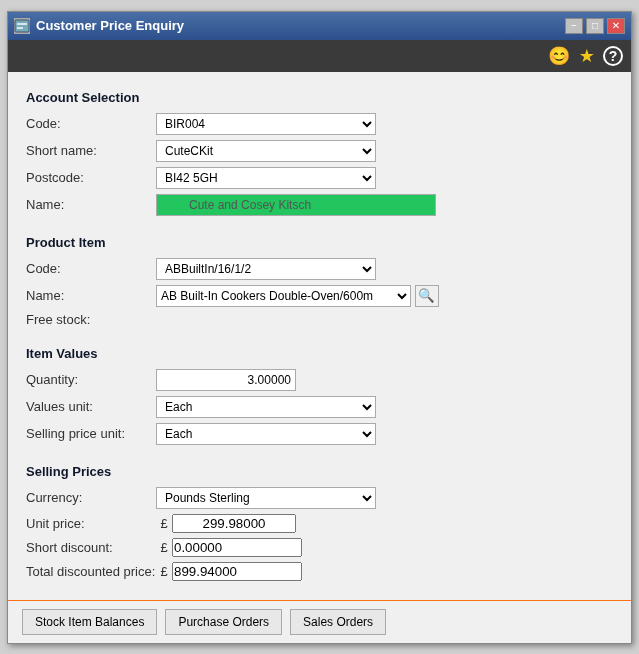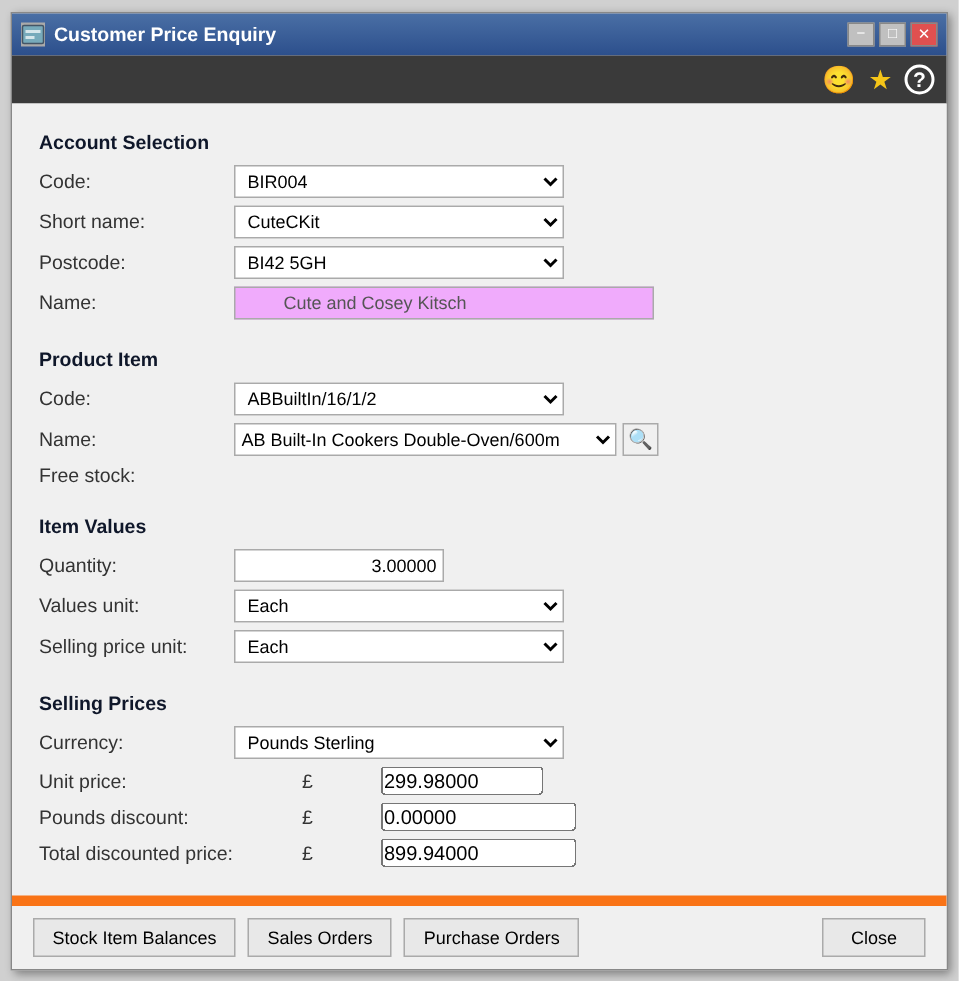--- a/index.html
+++ b/index.html
@@ -103,21 +103,21 @@
       height: 22px;
       border: 1px solid #aaa;
       background: white;
       padding: 0 4px;
       font-size: 12px;
     }
     .form-control select {
       padding-right: 12px;
     }
     .form-control input[readonly] {
-      background: #f0abfc;
+      background: #22c55e;
       color: #555;
       padding-left: 32px;
     }
     .form-control input.right-align {
       text-align: right;
     }
 
     .name-input {
       width: 290px;
       max-width: 290px;
@@ -147,21 +147,20 @@
       cursor: pointer;
       display: flex;
       align-items: center;
       justify-content: center;
     }
 
     .currency-row {
       display: flex;
       align-items: center;
       margin-bottom: 5px;
-      gap: 41px;
     }
     .currency-label {
       width: 130px;
     }
     .currency-symbol {
       width: 16px;
       text-align: center;
       color: #333;
       font-size: 13px;
     }
@@ -169,21 +168,21 @@
       flex: 1;
       max-width: 200px;
     }
 
     .divider {
       height: 10px;
     }
 
     .footer {
       background: #f0f0f0;
-      border-top: 7px solid #f97316;
+      border-top: 1px solid #f97316;
       padding: 8px 14px;
       display: flex;
       align-items: flex-start;
       gap: 8px;
     }
     .footer-btn {
       padding: 4px 12px;
       background: #e8e8e8;
       border: 1px solid #aaa;
       font-size: 12px;
@@ -331,42 +330,41 @@
         <select>
           <option>Pounds Sterling</option>
         </select>
       </div>
     </div>
 
     <div class="currency-row">
       <div class="currency-label form-label">Unit price:</div>
       <div class="currency-symbol">£</div>
       <div class="currency-value">
-        <input type="text" readonly="" class="right-align" style="width: 108px;" value="299.98000">
+        <input type="text" readonly="" class="right-align" style="width: 124px; text-align: center;" value="299.98000">
       </div>
     </div>
 
     <div class="currency-row">
-      <div class="currency-label form-label">Pounds discount:</div>
+      <div class="currency-label form-label">Short discount:</div>
       <div class="currency-symbol">£</div>
       <div class="currency-value">
         <input type="text" readonly="" class="right-align" style="width: 130px;" value="0.00000">
       </div>
     </div>
 
     <div class="currency-row">
       <div class="currency-label form-label">Total discounted price:</div>
       <div class="currency-symbol">£</div>
       <div class="currency-value">
         <input type="text" readonly="" class="right-align" style="width: 130px;" value="899.94000">
       </div>
     </div>
 
   </div>
 
   <div class="footer">
     <button class="footer-btn">Stock Item Balances</button>
+    <button class="footer-btn">Purchase Orders</button>
     <button class="footer-btn">Sales Orders</button>
-    <button class="footer-btn">Purchase Orders</button>
     <div class="footer-spacer"></div>
-    <button class="footer-close">Close</button>
   </div>
 </div>
 
 </body></html>

